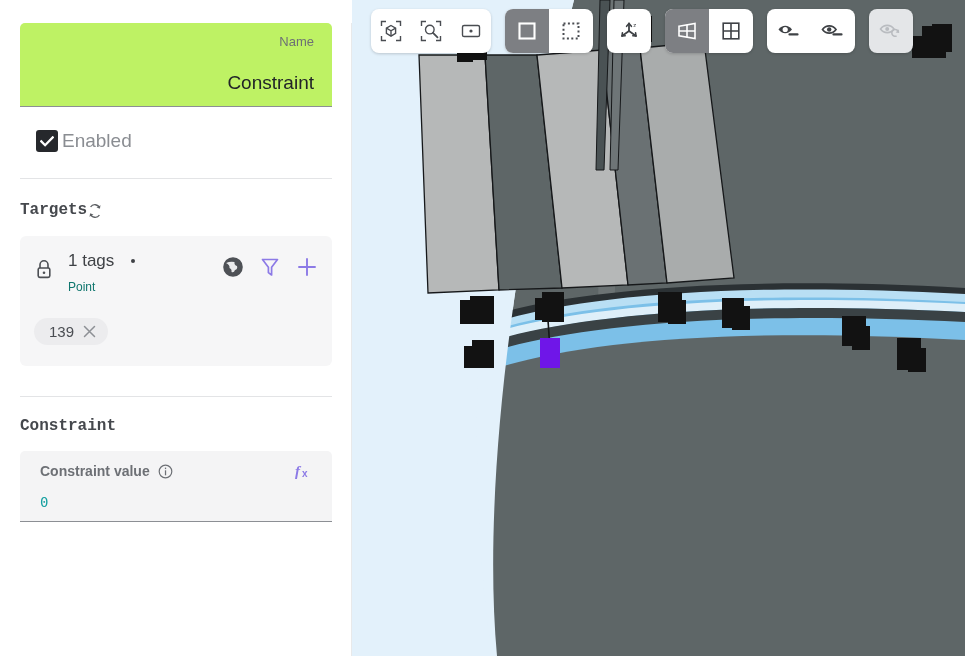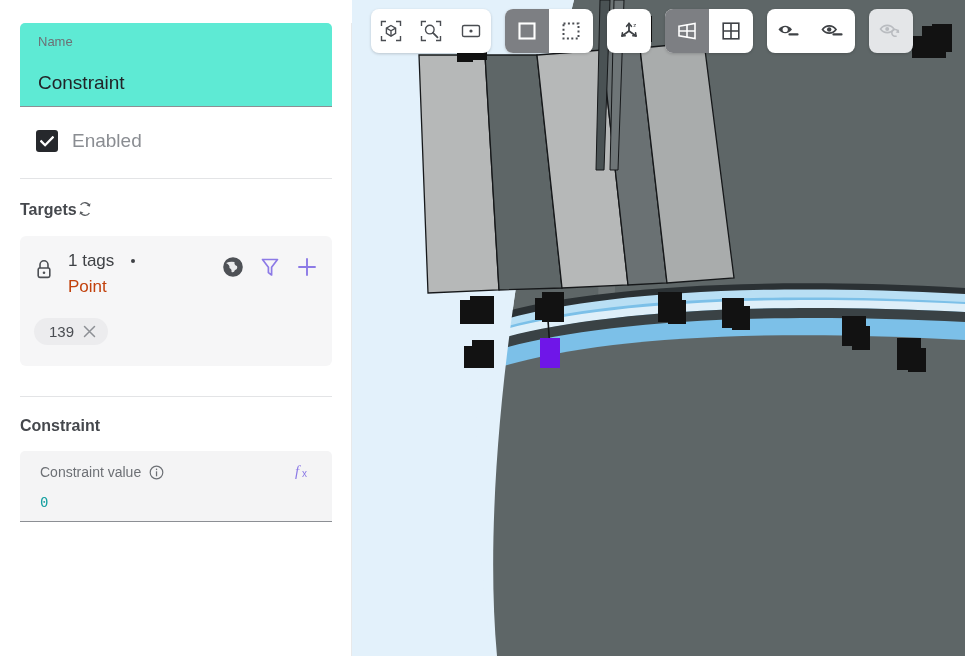--- a/index.html
+++ b/index.html
@@ -38,44 +38,45 @@
   }
   .trash-btn {
     width: 26px; height: 26px;
     display: flex; align-items: center; justify-content: center;
     cursor: pointer;
   }
 
   
   .field-block {
     margin: 23px 20px 0 20px;
-    background: #5eead4;
+    background: #bef264;
     border-radius: 5px 5px 0 0;
     border-bottom: 1.5px solid #8c8f94;
     padding: 10px 18px 9px 18px;
+    text-align: right;
   }
   .field-label {
     font-size: 13px;
     color: #6d7075;
     line-height: 18px;
   }
   .field-value {
     font-size: 19px;
     color: #222428;
     line-height: 28px;
     margin-top: 18px;
     font-weight: 400;
   }
 
   
   .check-row {
     display: flex;
     align-items: center;
     margin: 23px 20px 0 20px;
-    gap: 14px;
+    gap: 4px;
     cursor: pointer;
     padding-left: 16px;
   }
   .checkbox {
     width: 22px; height: 22px;
     background: #26282c;
     border-radius: 3px;
     display: flex; align-items: center; justify-content: center;
     flex: 0 0 22px;
   }
@@ -86,22 +87,23 @@
 
   .divider {
     height: 1px;
     background: #e3e4e6;
     margin: 26px 20px 0 20px;
   }
 
   
   .section-head {
     display: flex;
-    align-items: flex-start;
+    align-items: flex-end;
     margin: 22px 20px 0 20px;
+    font-family: Liberation Mono, monospace;
   }
   .section-title {
     font-size: 16px;
     font-weight: bold;
     color: #45484d;
   }
   .refresh-btn { cursor: pointer; display: flex; }
 
   .target-card {
     margin: 17px 20px 0 20px;
@@ -118,22 +120,22 @@
   .lock-ico { margin-top: 10px; flex: 0 0 22px; display:flex; }
   .target-text { flex: 1 1 auto; }
   .target-line1 {
     font-size: 17px;
     color: #3f4246;
     line-height: 26px;
     display: flex; align-items: center; gap: 17px;
   }
   .dot { width: 4px; height: 4px; background: #3f4246; border-radius: 50%; display:inline-block; }
   .target-line2 {
-    font-size: 17px;
-    color: #c2410c;
+    font-size: 12px;
+    color: #0f766e;
     line-height: 26px;
   }
   .target-actions {
     display: flex; align-items: center; gap: 16px;
     padding-top: 8px;
   }
   .act-ico { cursor: pointer; display: flex; }
 
   .chip {
     display: inline-flex;
@@ -156,22 +158,23 @@
   
   .param-card {
     margin: 16px 20px 0 20px;
     background: #f4f4f5;
     border-radius: 5px 5px 0 0;
     border-bottom: 1.5px solid #8c8f94;
     padding: 11px 16px 10px 20px;
   }
   .param-top {
     display: flex;
-    align-items: flex-end;
+    align-items: center;
     justify-content: space-between;
+    font-weight: bold;
   }
   .param-label-wrap { display:flex; align-items:center; gap: 8px; }
   .param-label { font-size: 14px; color: #6d7075; }
   .fx-btn { cursor: pointer; display:flex; }
   .param-value {
     font-size: 14px;
     color: #15a0a0;
     font-family: "DejaVu Sans Mono", monospace;
     margin-top: 13px;
     line-height: 18px;

